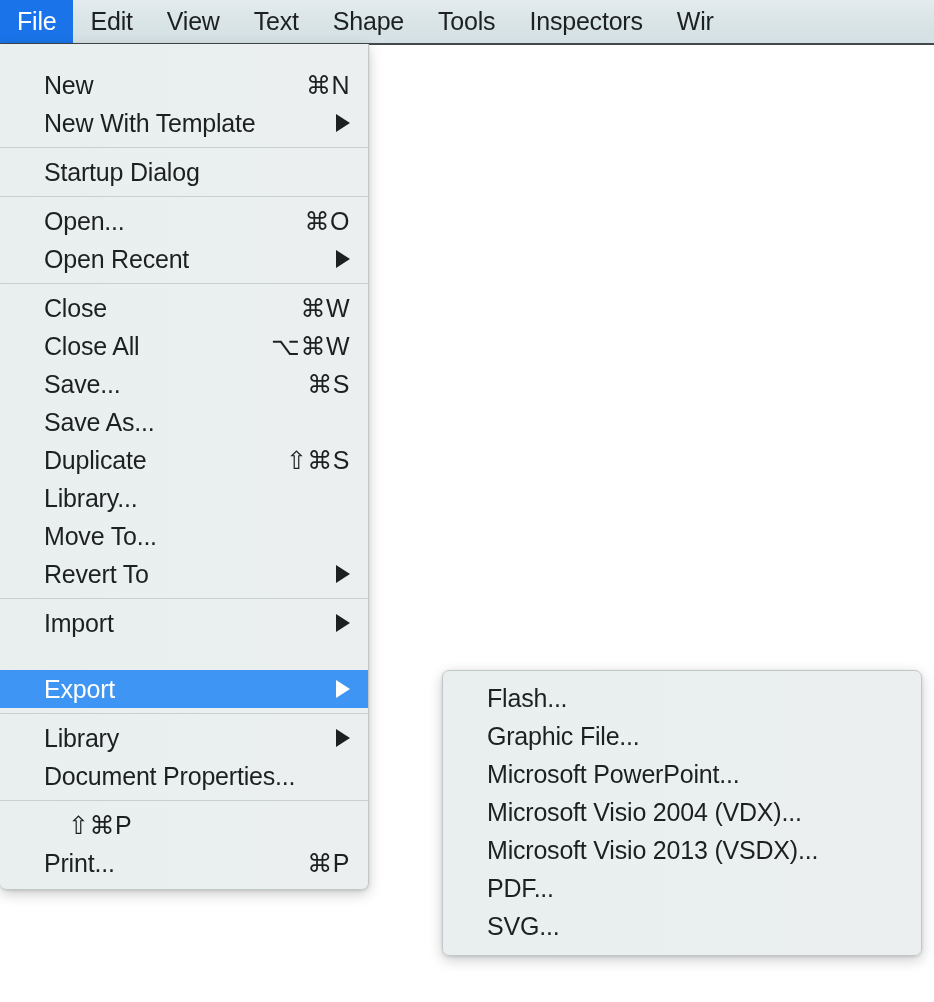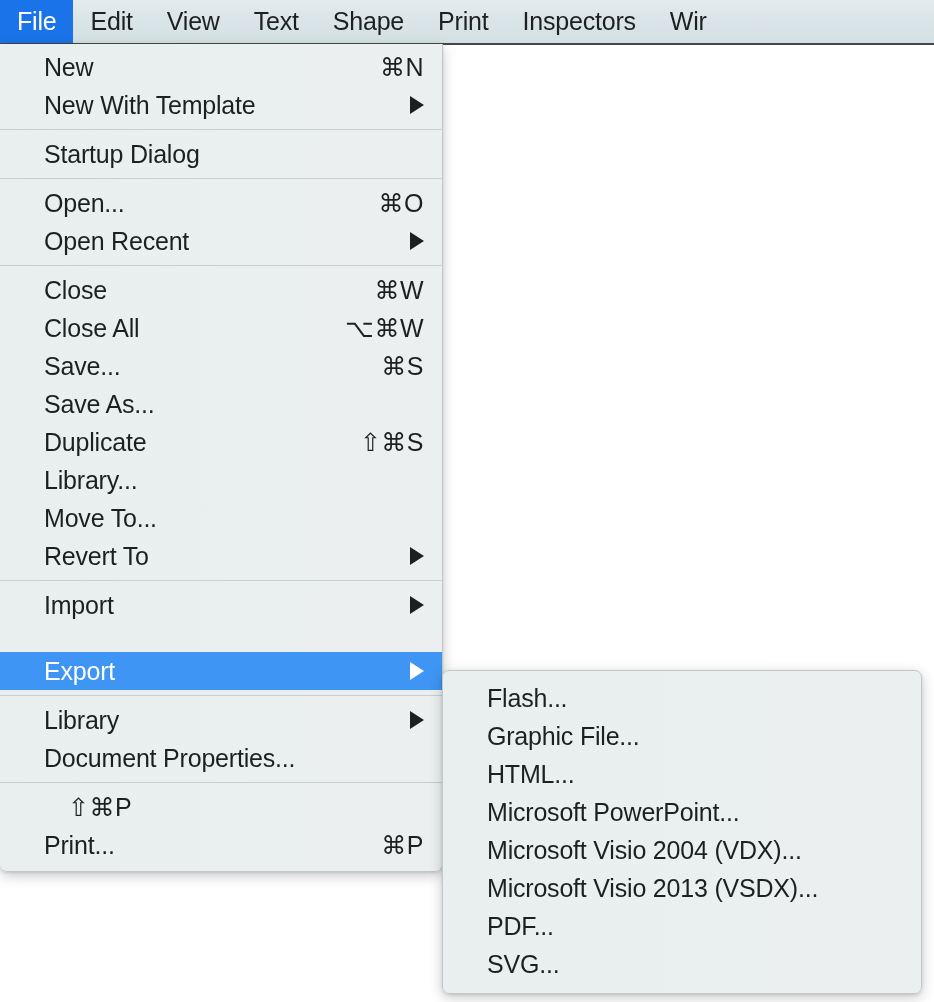--- a/index.html
+++ b/index.html
@@ -50,26 +50,26 @@
     background: linear-gradient(to right, #e9eeef 0%, #eaeff0 55%, #eceff0 100%);
     border: 1px solid #c2c8ca;
     box-sizing: border-box;
     box-shadow: 0 4px 14px rgba(0,0,0,0.20), 0 1px 3px rgba(0,0,0,0.12);
     padding: 5px 0;
   }
 
   #file-menu {
     top: 44px;
     left: 0;
-    width: 443px;
+    width: 369px;
     border-top: none;
     border-left: none;
     border-bottom-right-radius: 7px;
     border-bottom-left-radius: 7px;
-    padding-top: 4px;
+    padding-top: 22px;
     padding-bottom: 7px;
   }
 
   #export-submenu {
     top: 670px;
     left: 442px;
     width: 480px;
     border-radius: 7px;
     padding-top: 8px;
     padding-bottom: 10px;
@@ -128,21 +128,21 @@
 <body>
 
 <div id="canvas"></div>
 
 <div id="menubar">
     <div class="mb-item selected">File</div>
     <div class="mb-item">Edit</div>
     <div class="mb-item">View</div>
     <div class="mb-item">Text</div>
     <div class="mb-item">Shape</div>
-    <div class="mb-item">Print</div>
+    <div class="mb-item">Tools</div>
     <div class="mb-item">Inspectors</div>
     <div class="mb-item">Wir</div>
   </div>
 
 <div class="menu-panel" id="file-menu">
     <div class="menu-row">
       <span class="label">New</span>
       <span class="shortcut">⌘N</span>
     </div>
     <div class="menu-row">
@@ -220,23 +220,20 @@
   </div>
 
 <div class="menu-panel" id="export-submenu">
     <div class="menu-row">
       <span class="label">Flash...</span>
     </div>
     <div class="menu-row">
       <span class="label">Graphic File...</span>
     </div>
     <div class="menu-row">
-      <span class="label">HTML...</span>
-    </div>
-    <div class="menu-row">
       <span class="label">Microsoft PowerPoint...</span>
     </div>
     <div class="menu-row">
       <span class="label">Microsoft Visio 2004 (VDX)...</span>
     </div>
     <div class="menu-row">
       <span class="label">Microsoft Visio 2013 (VSDX)...</span>
     </div>
     <div class="menu-row">
       <span class="label">PDF...</span>

